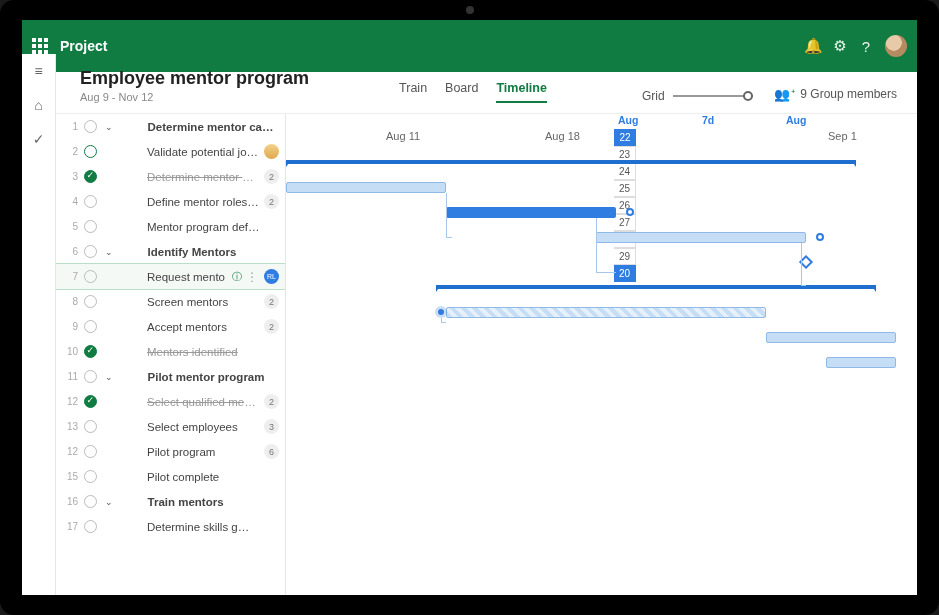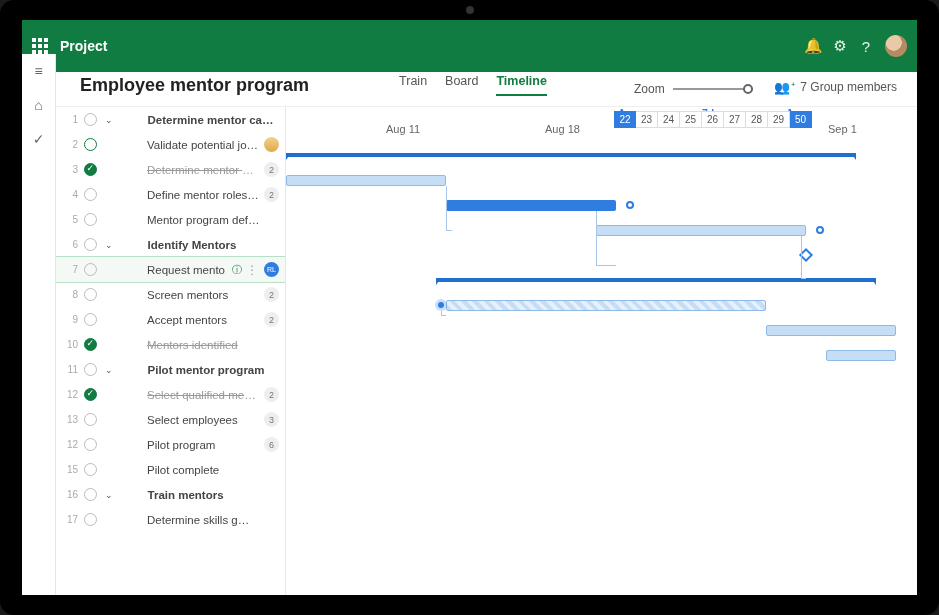--- a/index.html
+++ b/index.html
@@ -49,21 +49,21 @@
   .badge { width:15px; height:15px; border-radius:50%; background:#eee; color:#777; font-size:9px; display:flex; align-items:center; justify-content:center; margin-right:6px; flex:none;}
   .badge.blue { background:#2f7de1; color:#fff; font-size:7px;}
   .badge.person { background:linear-gradient(#f3d18b,#e0a84c); }
   .info { color:#107c41; font-size:10px; margin-right:4px;}
   .kebab { color:#999; font-size:12px; margin-right:6px; cursor:pointer;}
   
   .timeline { flex:1; position:relative; overflow:hidden; font-size:10px; color:#666;}
   .thead { height:36px; position:relative; }
   .mhdr { position:absolute; top:2px; font-size:11px; color:#666;}
   .range-lbl { position:absolute; top:0; font-size:10.5px; color:#2f7de1; font-weight:600;}
-  .daystrip { position:absolute; top:4px; display:flex; }
+  .daystrip { position:absolute; top:15px; display:flex;flex-direction:column; }
   .daycell { width:22px; height:17px; border:1px solid #ddd; border-left:none; display:flex; align-items:center; justify-content:center; font-size:10px; background:#fff; color:#555;}
   .daycell:first-child{border-left:1px solid #ddd;}
   .daycell.act { background:#2f7de1; color:#fff; border-color:#2f7de1;}
   .tbody { position:absolute; top:36px; left:0; right:0; bottom:0; }
   .lane { height:25px; position:relative; }
   .bar { position:absolute; height:11px; top:7px; border-radius:2px; }
   .bar.sum { height:4px; top:10px; background:#1f6fd0; }
   .bar.sum::before,.bar.sum::after{content:"";position:absolute;top:0;width:0;height:0;border-top:7px solid #1f6fd0;}
   .bar.sum::before{left:0;border-right:5px solid transparent;}
   .bar.sum::after{right:0;border-left:5px solid transparent;}
@@ -105,36 +105,37 @@
     <div class="leftrail">
       <div class="ri">≡</div>
       <div class="ri">⌂</div>
       <div class="ri">✓</div>
     </div>
 
     <div class="content">
       <div class="header">
         <div class="titleblk">
           <h1>Employee mentor program</h1>
+          <div class="dates">Aug 9 - Nov 12</div>
         </div>
         <div class="viewtabs">
           <div class="vt">Train</div>
           <div class="vt">Board</div>
           <div class="vt active">Timeline</div>
         </div>
         <div class="spacer"></div>
         <div class="zoomblk">
-          <span>Zoom</span>
+          <span>Grid</span>
           <div class="zoomtrack">
             <div class="zoomthumb"></div>
           </div>
         </div>
         <div class="members">
           <span class="micon">👥⁺</span>
-          <span>7 Group members</span>
+          <span>9 Group members</span>
         </div>
       </div>
 
       <div class="body">
         <div class="tasklist" id="tasklist">
             <div class="row">
               <div class="rn">1</div>
               <div class="circ "></div>
               <span class="chev">⌄</span>
               <div class="tname bold">Determine mentor ca…</div>
@@ -256,21 +257,21 @@
               <div class="range-lbl" style="left: 500px;">Aug</div>
               <div class="daystrip" style="left: 328px;">
                 <div class="daycell act">22</div>
                 <div class="daycell">23</div>
                 <div class="daycell">24</div>
                 <div class="daycell">25</div>
                 <div class="daycell">26</div>
                 <div class="daycell">27</div>
                 <div class="daycell">28</div>
                 <div class="daycell">29</div>
-                <div class="daycell act">50</div>
+                <div class="daycell act">20</div>
               </div>
               <div class="mhdr" style="left: 542px; top: 16px;">Sep 1</div>
             </div>
           <div class="tbody" id="tbody">
               <div class="lane">
                 <div class="bar sum" style="left: 0px; width: 570px;"></div>
               </div>
               <div class="lane">
                 <div class="bar light" style="left: 0px; width: 160px;"></div>
               </div>

